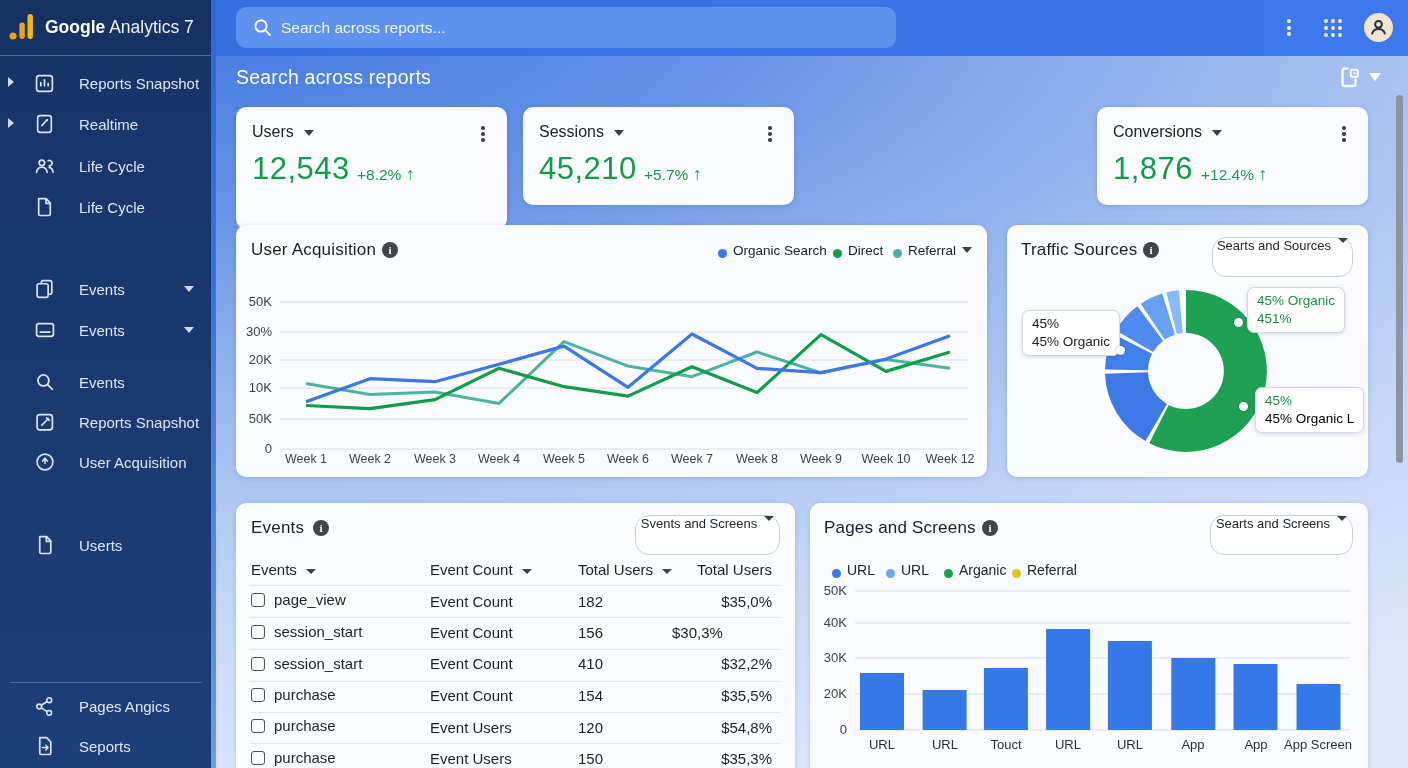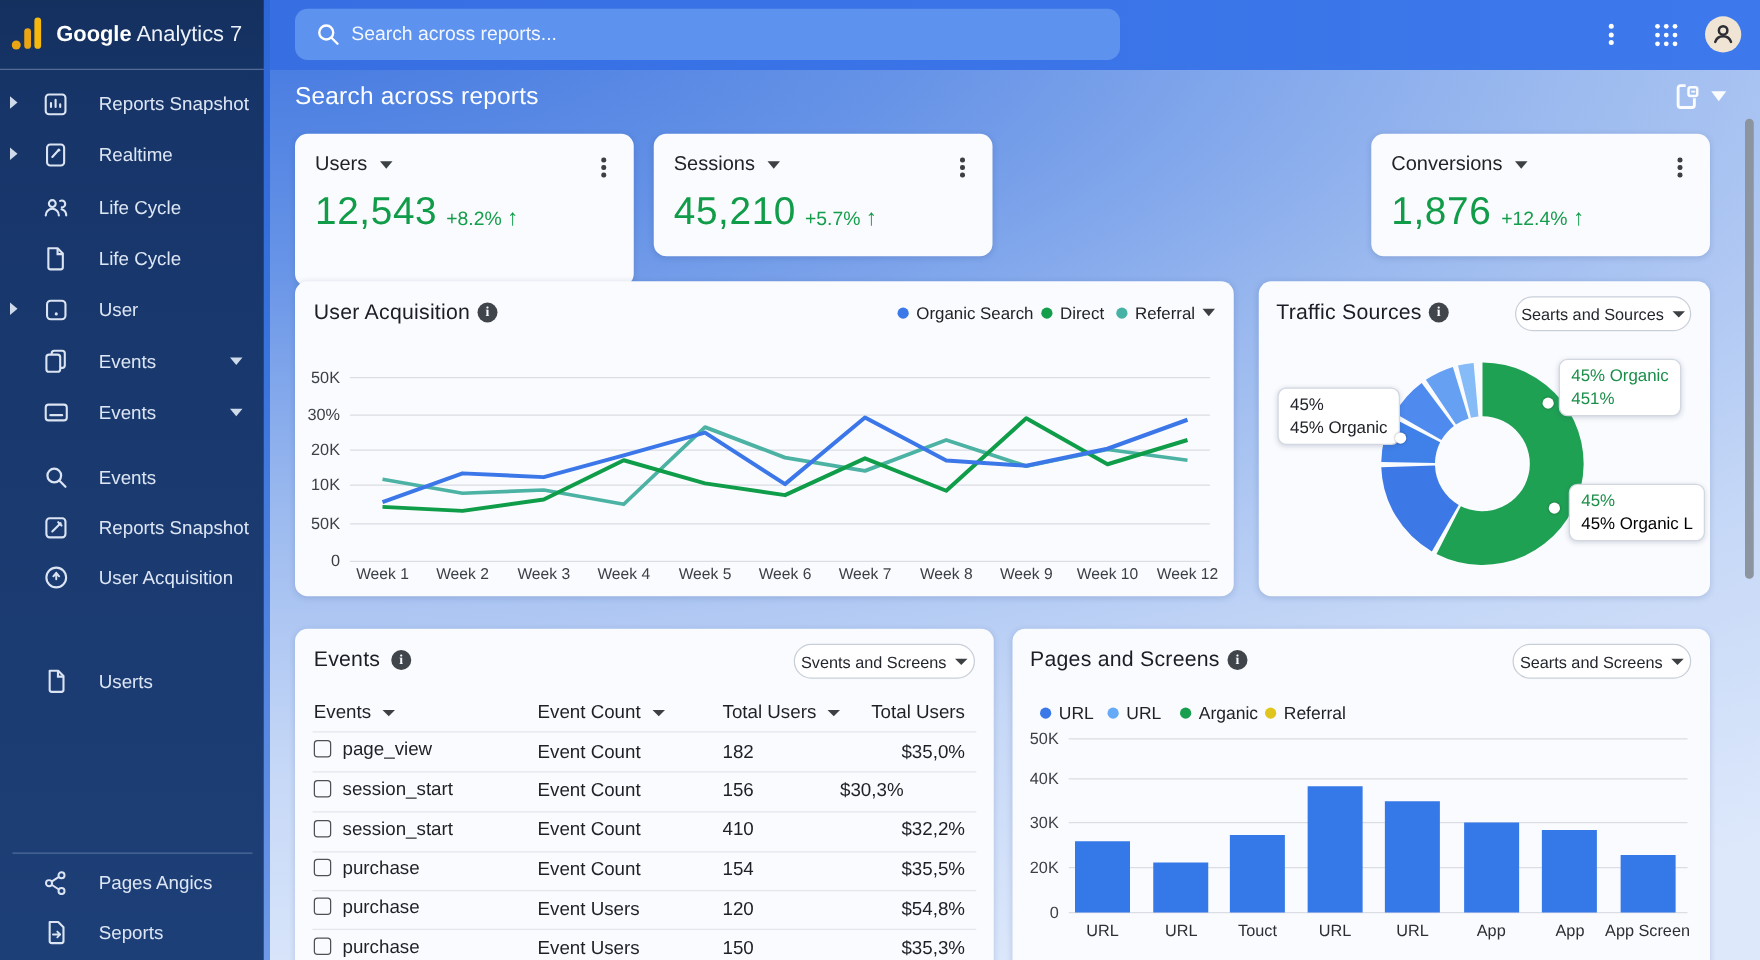--- a/index.html
+++ b/index.html
@@ -17,23 +17,23 @@
 .nav .exp{position:absolute;left:8px;top:14px;width:0;height:0;border-left:6px solid #cfdaeb;border-top:5px solid transparent;border-bottom:5px solid transparent}
 .nav .dd{position:absolute;left:184px;top:17px;width:0;height:0;border-top:6px solid #cfdaeb;border-left:5px solid transparent;border-right:5px solid transparent}
 .card{position:absolute;background:#fafbfe;border-radius:10px;box-shadow:0 1px 5px rgba(26,58,120,.18)}
 .ctitle{position:absolute;font-size:17px;color:#1b1e26;letter-spacing:.2px}
 .kebab{position:absolute;width:4px}
 .kebab i{display:block;width:3.6px;height:3.6px;border-radius:50%;background:#3c4043;margin:0 0 2.6px 0}
 .caret{display:inline-block;width:0;height:0;border-top:6px solid #3c4043;border-left:5px solid transparent;border-right:5px solid transparent;vertical-align:middle}
 .mval{position:absolute;color:#119c49;font-size:31px;letter-spacing:.5px;line-height:1}
 .mdelta{position:absolute;color:#149d4b;font-size:15.5px}
 .mtitle{position:absolute;font-size:16px;color:#202328;line-height:18px}
-.pillbtn{position:absolute;height:28px;background:#fff;border:1px solid #c9cfd9;border-radius:14px;font-size:13px;color:#23262c;display:flex;align-items:center;justify-content:center;gap:7px}
+.pillbtn{position:absolute;height:40px;background:#fff;border:1px solid #c9cfd9;border-radius:14px;font-size:13px;color:#23262c;display:flex;justify-content:center;gap:7px}
 .info{position:absolute;width:16px;height:16px;border-radius:50%;background:#40454c;color:#fafbfe;font-size:11px;font-weight:bold;text-align:center;line-height:16px;font-family:"Liberation Serif",serif}
-.leg{position:absolute;font-size:14px;color:#202428;display:flex;align-items:center;gap:6px}
+.leg{position:absolute;font-size:14px;color:#202428;display:flex;align-items:flex-end;gap:6px}
 .dot{width:9px;height:9px;border-radius:50%;display:inline-block}
 .ttip{position:absolute;background:#fff;border:1px solid #d3d8e0;border-radius:7px;box-shadow:0 1px 4px rgba(40,60,100,.18);font-size:13.5px;line-height:18px;padding:4px 9px;white-space:nowrap}
 .ldot{position:absolute;width:9px;height:9px;border-radius:50%;background:#fff;box-shadow:0 0 2px rgba(0,0,0,.4)}
 .hline{position:absolute;background:#e3e6ec;height:1px}
 .cbox{display:inline-block;width:14px;height:14px;box-sizing:border-box;border:1.7px solid #4d5156;border-radius:3px;vertical-align:-2px;margin-right:9px}
 </style>
 </head>
 <body>
 <div id="stage">
   <div class="abs" id="main"></div>
@@ -113,28 +113,20 @@
         <path d="M12.5 4.5 a2.6 2.6 0 1 1 1.2 4.9 M13.5 10.8 a5 5 0 0 1 3.6 4.7" fill="none" stroke="#dbe4f2" stroke-width="1.6" stroke-linecap="round"></path>
       </svg>
       <span class="lbl">Life Cycle</span>
     </div>
   <div class="nav" style="top:187px">
       <svg class="ic" style="top:10px" width="19" height="19" viewBox="0 0 19 19">
         <path d="M4 1.5 h7 l4 4 V16 a1.6 1.6 0 0 1 -1.6 1.6 H5.6 A1.6 1.6 0 0 1 4 16 Z" fill="none" stroke="#dbe4f2" stroke-width="1.6" stroke-linejoin="round" transform="translate(-0.5,0)"></path>
         <path d="M10.5 1.8 V6 h4" fill="none" stroke="#dbe4f2" stroke-width="1.6"></path>
       </svg>
       <span class="lbl">Life Cycle</span>
-    </div>
-  <div class="nav" style="top:228px">
-      <span class="exp"></span>
-      <svg class="ic" style="top:10px" width="19" height="19" viewBox="0 0 19 19">
-        <rect x="2.5" y="2.5" width="14" height="14" rx="2.8" fill="none" stroke="#dbe4f2" stroke-width="1.6"></rect>
-        <circle cx="9.5" cy="12.5" r="1.2" fill="#dbe4f2"></circle>
-      </svg>
-      <span class="lbl">User</span>
     </div>
   <div class="nav" style="top:269px">
       <svg class="ic" style="top:10px" width="19" height="19" viewBox="0 0 19 19">
         <rect x="2" y="4.5" width="10.5" height="13" rx="2" fill="none" stroke="#dbe4f2" stroke-width="1.6"></rect>
         <path d="M6 4.5 V3.5 a2 2 0 0 1 2 -2 h6 a2 2 0 0 1 2 2 v9 a2 2 0 0 1 -2 2 h-1.5" fill="none" stroke="#dbe4f2" stroke-width="1.6"></path>
       </svg>
       <span class="lbl">Events</span>
       <span class="dd"></span>
     </div>
   <div class="nav" style="top:310px">

